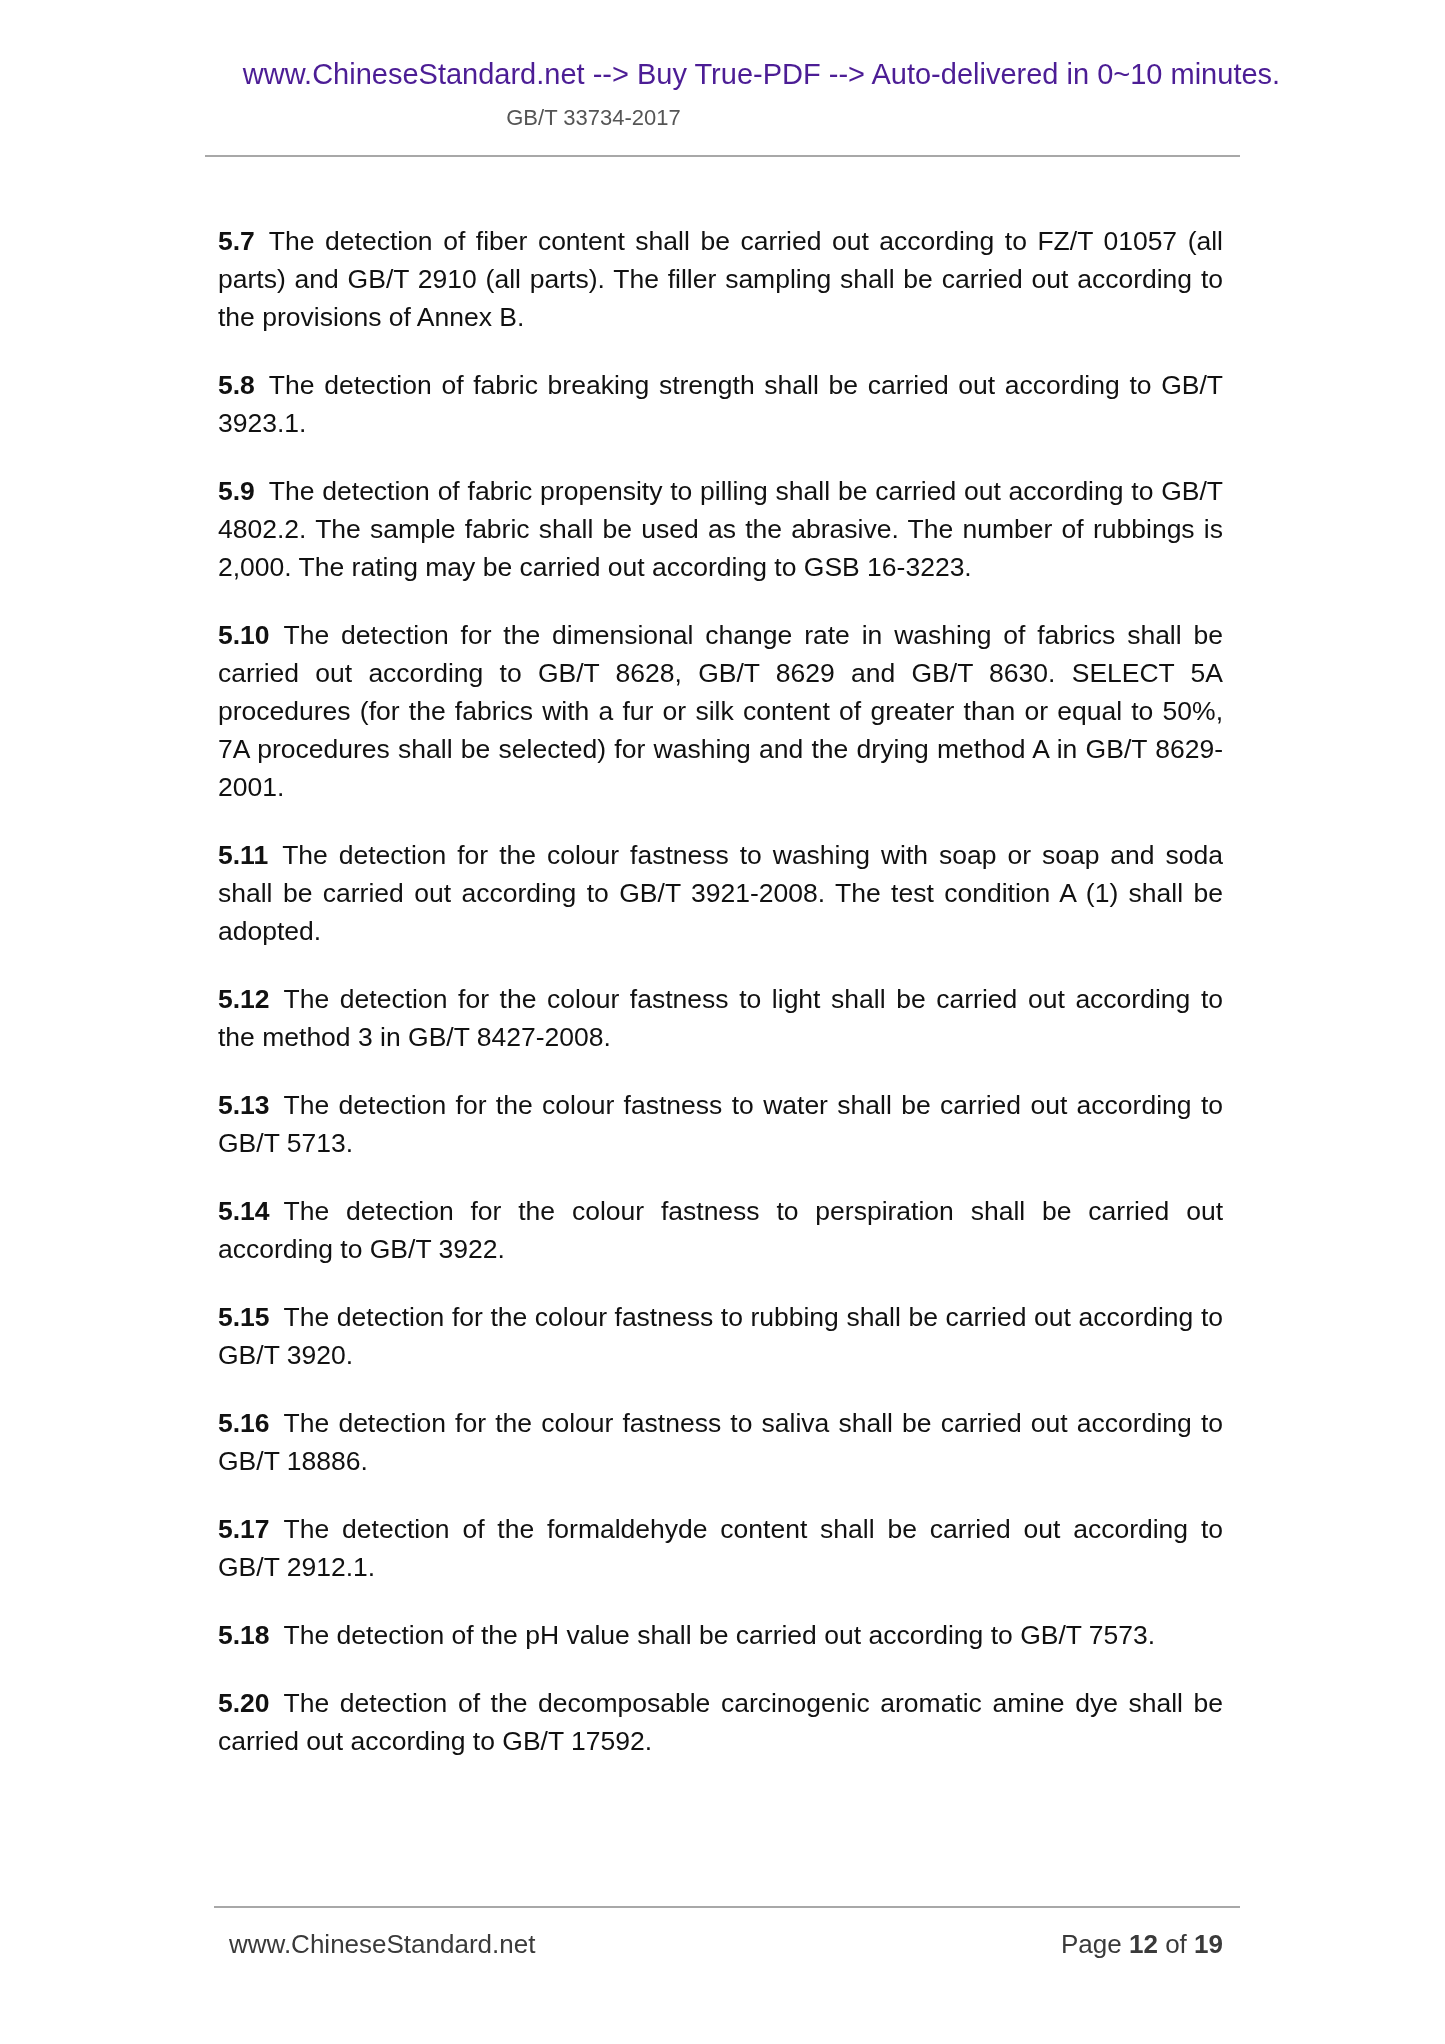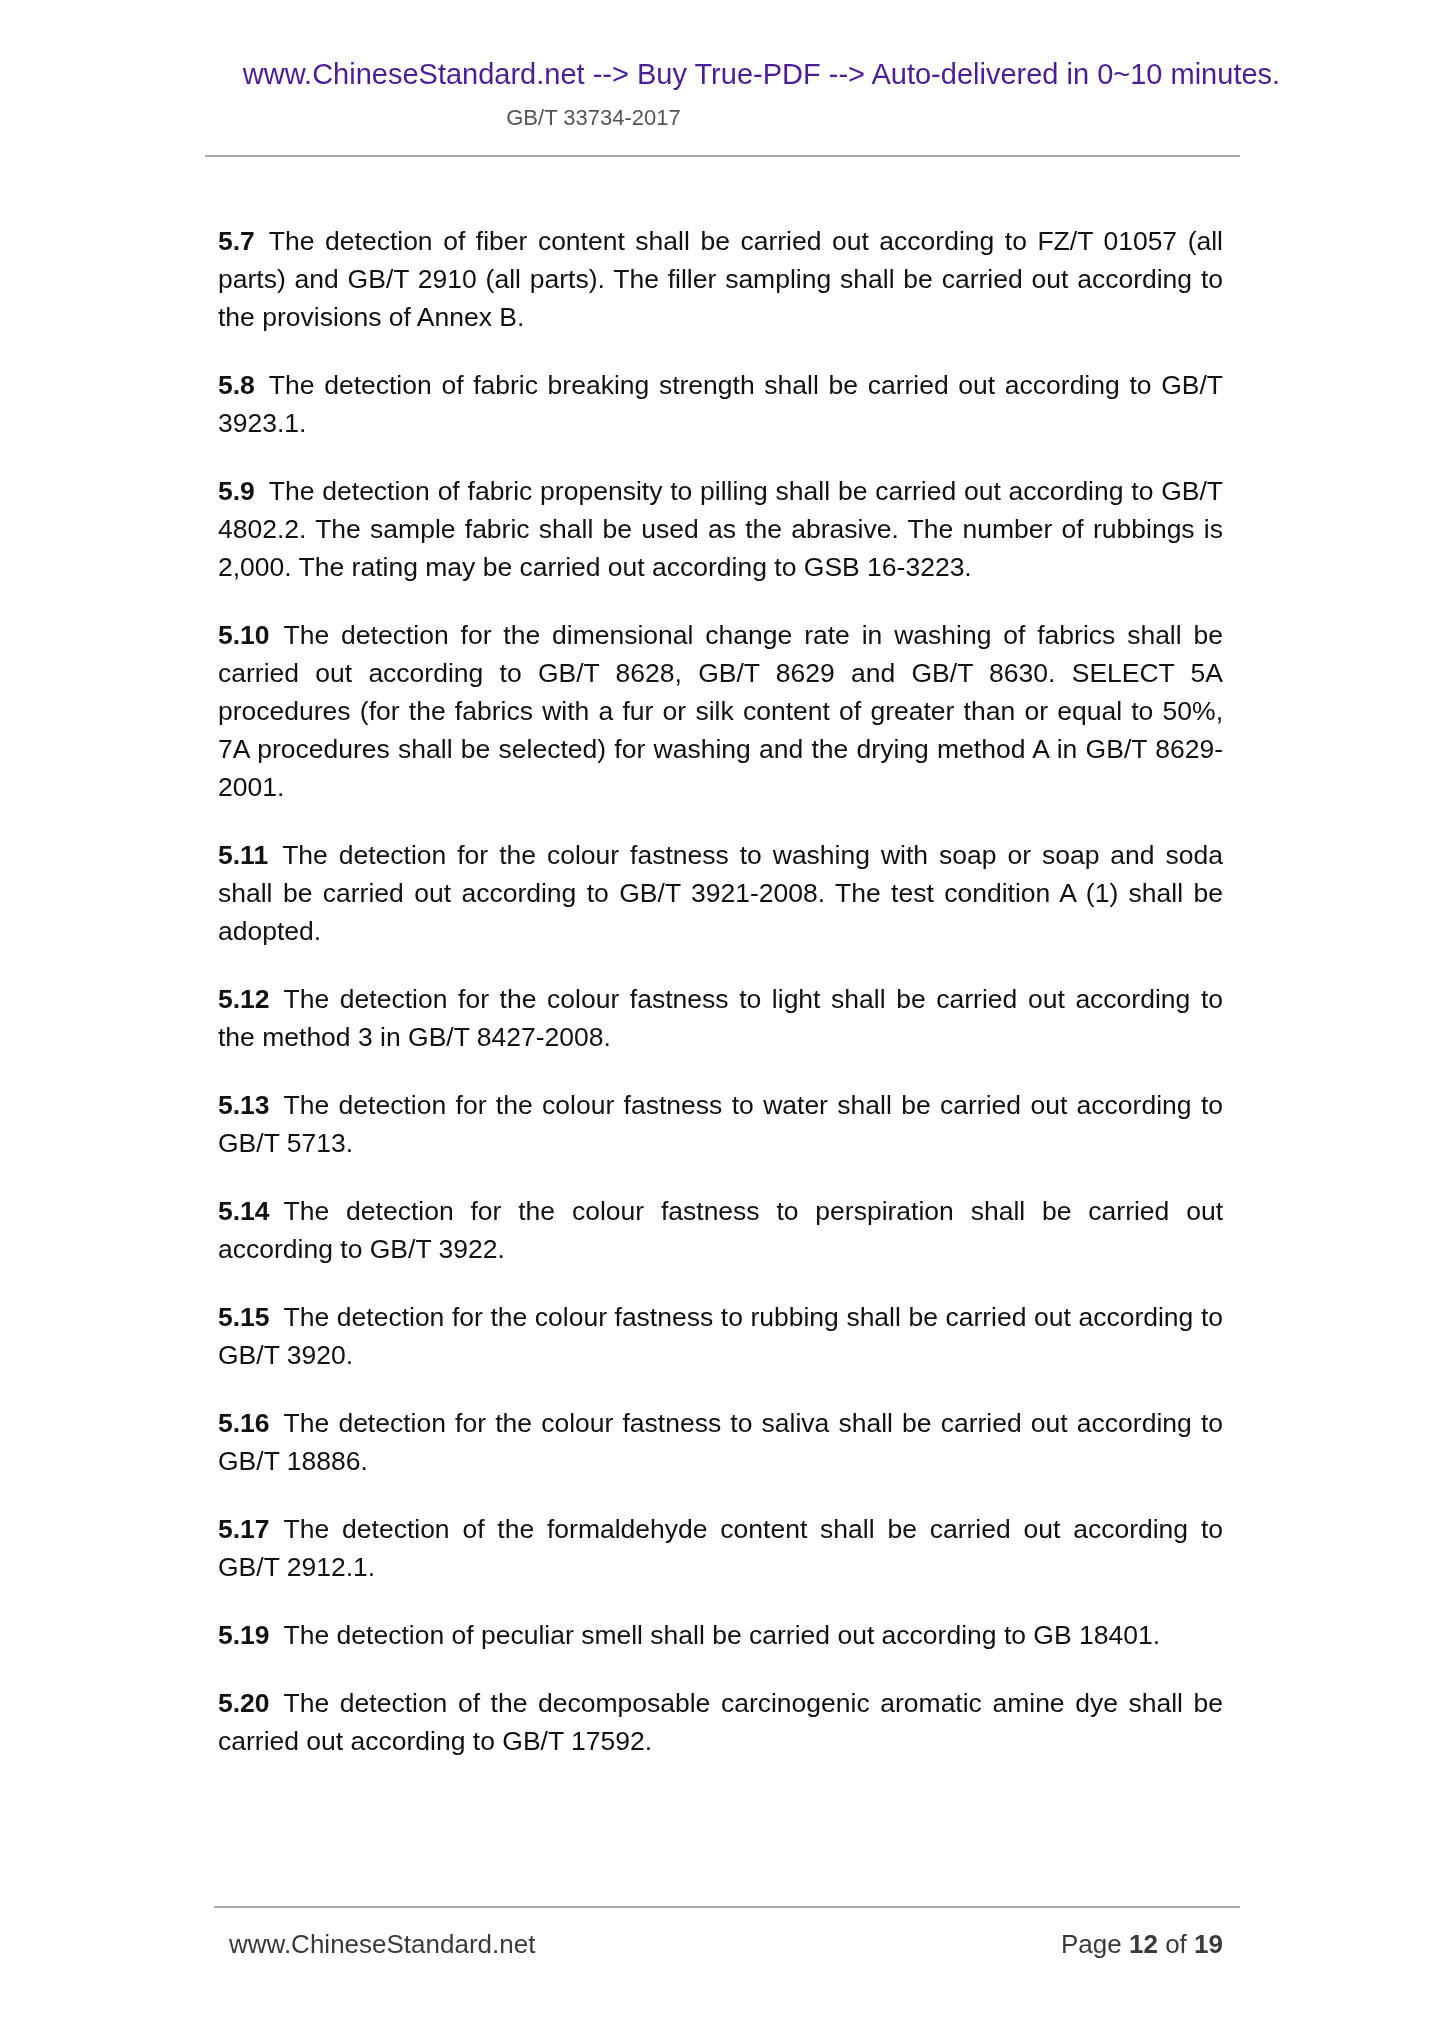--- a/index.html
+++ b/index.html
@@ -53,19 +53,19 @@
   <p class="para"><span class="num">5.8</span><span>The detection of fabric breaking strength shall be carried out according to GB/T 3923.1.</span></p>
   <p class="para"><span class="num">5.9</span><span>The detection of fabric propensity to pilling shall be carried out according to GB/T 4802.2. The sample fabric shall be used as the abrasive. The number of rubbings is 2,000. The rating may be carried out according to GSB 16-3223.</span></p>
   <p class="para"><span class="num">5.10</span><span>The detection for the dimensional change rate in washing of fabrics shall be carried out according to GB/T 8628, GB/T 8629 and GB/T 8630. SELECT 5A procedures (for the fabrics with a fur or silk content of greater than or equal to 50%, 7A procedures shall be selected) for washing and the drying method A in GB/T 8629-2001.</span></p>
   <p class="para"><span class="num">5.11</span><span>The detection for the colour fastness to washing with soap or soap and soda shall be carried out according to GB/T 3921-2008. The test condition A (1) shall be adopted.</span></p>
   <p class="para"><span class="num">5.12</span><span>The detection for the colour fastness to light shall be carried out according to the method 3 in GB/T 8427-2008.</span></p>
   <p class="para"><span class="num">5.13</span><span>The detection for the colour fastness to water shall be carried out according to GB/T 5713.</span></p>
   <p class="para"><span class="num">5.14</span><span>The detection for the colour fastness to perspiration shall be carried out according to GB/T 3922.</span></p>
   <p class="para"><span class="num">5.15</span><span>The detection for the colour fastness to rubbing shall be carried out according to GB/T 3920.</span></p>
   <p class="para"><span class="num">5.16</span><span>The detection for the colour fastness to saliva shall be carried out according to GB/T 18886.</span></p>
   <p class="para"><span class="num">5.17</span><span>The detection of the formaldehyde content shall be carried out according to GB/T 2912.1.</span></p>
-  <p class="para"><span class="num">5.19</span><span>The detection of peculiar smell shall be carried out according to GB 18401.</span></p>
+  <p class="para"><span class="num">5.18</span><span>The detection of the pH value shall be carried out according to GB/T 7573.</span></p>
   <p class="para"><span class="num">5.20</span><span>The detection of the decomposable carcinogenic aromatic amine dye shall be carried out according to GB/T 17592.</span></p>
 </div>
 
 <div class="ftr-rule"></div>
 <a class="ftr-link">www.ChineseStandard.net</a>
 <div class="ftr-page"><span>Page</span> <b>12</b> <span>of</span> <b>19</b></div>
 
 </body></html>

